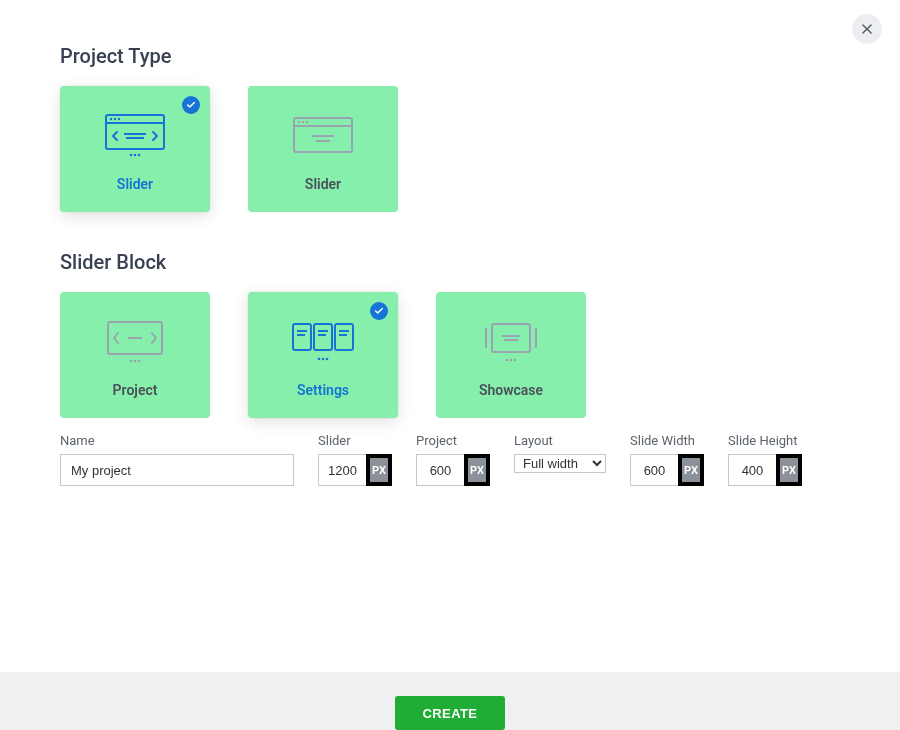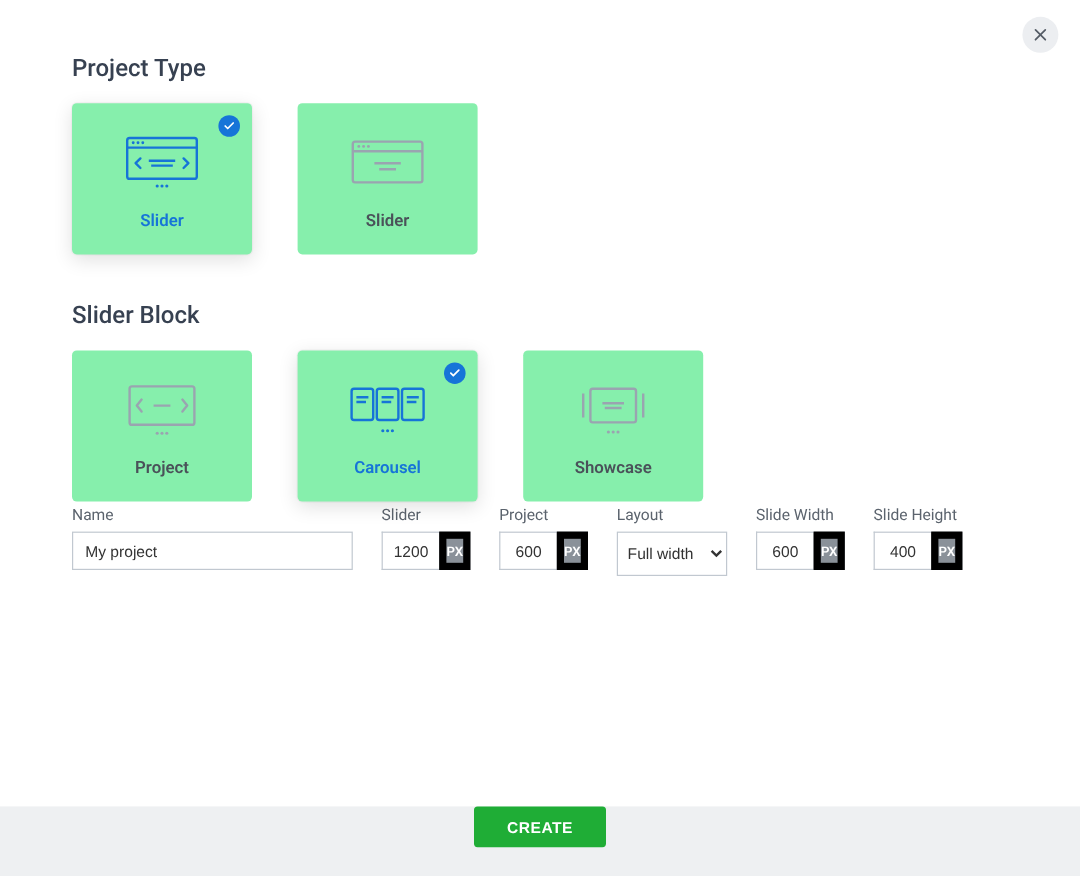--- a/index.html
+++ b/index.html
@@ -78,21 +78,21 @@
     margin-top:10px;
     font-size:14px;
     font-weight:600;
   }
   .card.selected .card-label { color:#1674d8; }
   .card:not(.selected) .card-label { color:#4a5159; }
 
   .settings-row {
     display:flex;
     gap:24px;
-    margin-top:4px;
+    margin-top:15px;
   }
   .field { display:flex; flex-direction:column; }
   .field-label {
     font-size:13px;
     color:#5b636d;
     margin-bottom:6px;
   }
   .text-input {
     height:32px;
     border:1px solid #c1c8d0;
@@ -115,38 +115,38 @@
     color:#333;
     padding:0;
   }
   .num-group .unit {
     width:26px;
     background:#8a9199;
     color:#fff;
     font-size:11px;
     font-weight:600;
     display:flex; align-items:center; justify-content:center;
-    border:6px solid #000000;
+    border:4px solid #000000;
   }
   select.layout {
-    height:37px;
+    height:19px;
     width:92px;
     border:1px solid #c1c8d0;
     background:#fff;
     font-size:13px;
     color:#333;
     padding:0 4px;
   }
   .footer {
     position:absolute;
     left:0; right:0; bottom:0;
     height:58px;
     background:#eef0f2;
     display:flex;
-    align-items:flex-start;
+    align-items:flex-end;
     justify-content:center;
   }
   .create-btn {
     background:#1fad36;
     color:#fff;
     border:none;
     height:34px;
     padding:0 28px;
     border-radius:3px;
     font-size:13px;
@@ -251,21 +251,21 @@
             <line x1="28" y1="11" x2="38" y2="11"></line>
               <line x1="28" y1="15" x2="36" y2="15"></line>
             <line x1="49" y1="11" x2="59" y2="11"></line>
               <line x1="49" y1="15" x2="57" y2="15"></line>
           </g>
           <circle cx="29" cy="39" r="1.3" fill="#1674d8"></circle>
             <circle cx="33" cy="39" r="1.3" fill="#1674d8"></circle>
             <circle cx="37" cy="39" r="1.3" fill="#1674d8"></circle>
         </svg>
       </div>
-      <div class="card-label">Carousel</div>
+      <div class="card-label">Settings</div>
     </div>
 
     <div class="card">
       <div class="icon-wrap">
         <svg width="66" height="44" viewBox="0 0 66 44">
           <g stroke="#9aa4b0" stroke-width="2" fill="none">
             <path d="M8 8 v20"></path>
             <path d="M58 8 v20"></path>
             <rect x="14" y="4" width="38" height="28" rx="2"></rect>
             <line x1="24" y1="16" x2="42" y2="16"></line>

